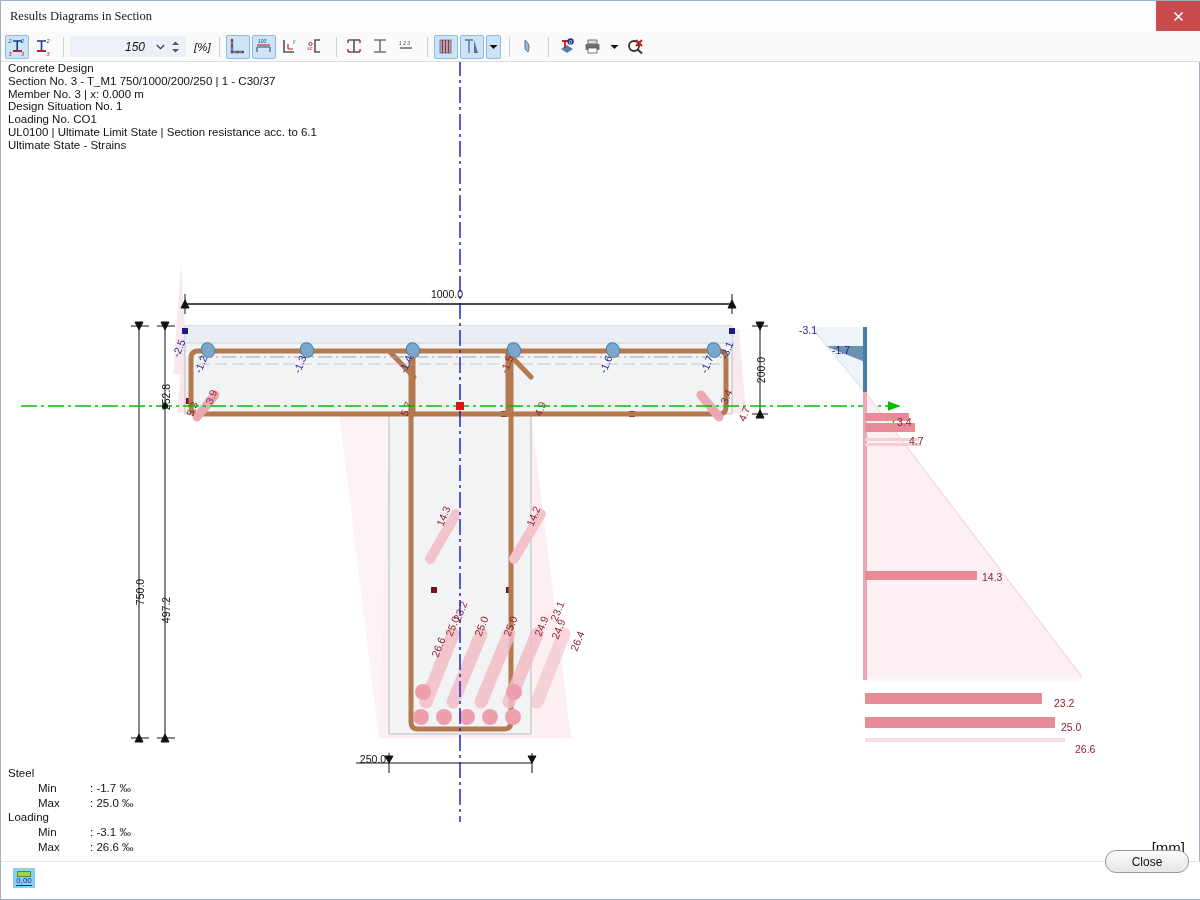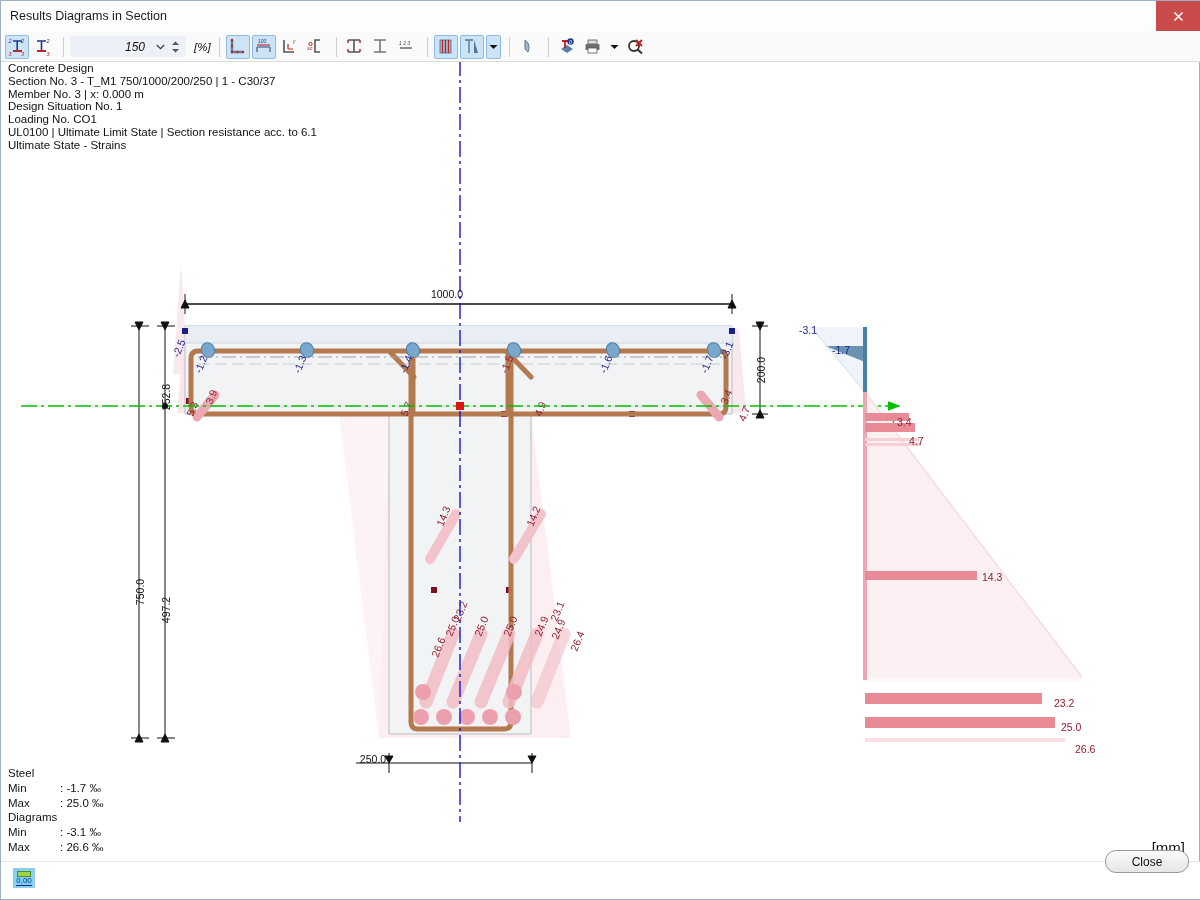--- a/index.html
+++ b/index.html
@@ -7,21 +7,21 @@
     width:1200px;height:900px;overflow:hidden;
     font-family:"Liberation Sans","DejaVu Sans",sans-serif;
     font-size:12px;color:#000;background:#fff;
     -webkit-font-smoothing:antialiased;
   }
   .window{position:relative;width:1200px;height:900px;border:1px solid #9fb0c4;box-sizing:border-box;background:#fff;}
 
   
   .titlebar{
     position:absolute;left:0;top:0;width:1200px;height:42px;
-    background:#fdfdfd;border-bottom:1px solid #dfe3e8;box-sizing:border-box;
+    background:#fdfdfd;border-bottom:1px solid #dfe3e8;box-sizing:border-box;font-family:Liberation Serif, serif;
   }
   .titlebar .title{position:absolute;left:9px;top:8px;font-size:12.5px;color:#1b1b1b;}
   .btn-close-x{
     position:absolute;right:0;top:0;width:45px;height:30px;background:#c94b4b;
     display:flex;align-items:center;justify-content:center;cursor:pointer;
   }
   .btn-close-x svg{display:block;}
 
   
   .toolbar{
@@ -42,21 +42,21 @@
   .pct{font-size:11.5px;color:#111;margin-left:4px;margin-right:2px;}
   .drop-caret{width:15px;height:24px;display:flex;align-items:center;justify-content:center;cursor:pointer;}
 
   
   .infoblock{position:absolute;left:7px;top:61px;line-height:12.8px;font-size:11.5px;color:#111;}
   .infoblock div{white-space:nowrap;}
 
   
   .legend{position:absolute;left:7px;top:765px;line-height:14.8px;font-size:11.5px;color:#111;}
   .legend .row{white-space:nowrap;}
-  .legend .k{display:inline-block;width:52px;}
+  .legend .k{display:inline-block;width:52px;margin-left:30px;}
 
   .unit{position:absolute;right:14px;top:838px;font-size:15px;color:#111;}
 
   
   .statusbar{position:absolute;left:0;bottom:0;width:1200px;height:38px;border-top:1px solid #e4e4e4;background:#fff;box-sizing:border-box;}
   .status-icon{position:absolute;left:12px;top:6px;width:22px;height:20px;background:#7dd3fc;border:1px solid #9dc6e8;box-sizing:border-box;display:flex;flex-direction:column;align-items:center;justify-content:center;cursor:pointer;}
   .status-icon .grn{width:14px;height:6px;background:#9fd34a;border:1px solid #5f8a23;box-sizing:border-box;}
   .status-icon .num{font-size:8px;color:#12306b;line-height:8px;border-bottom:1px solid #12306b;}
   .btn-close{
     position:absolute;right:12px;top:-12px;width:84px;height:23px;
@@ -458,21 +458,21 @@
   </svg>
 
   <div class="legend">
     <div class="row">Steel</div>
     <div class="row">
       <span class="k">Min</span><span>: -1.7 ‰</span>
     </div>
     <div class="row">
       <span class="k">Max</span><span>: 25.0 ‰</span>
     </div>
-    <div class="row">Diagrams</div>
+    <div class="row">Loading</div>
     <div class="row">
       <span class="k">Min</span><span>: -3.1 ‰</span>
     </div>
     <div class="row">
       <span class="k">Max</span><span>: 26.6 ‰</span>
     </div>
   </div>
 
   <div class="unit">[mm]</div>
 

